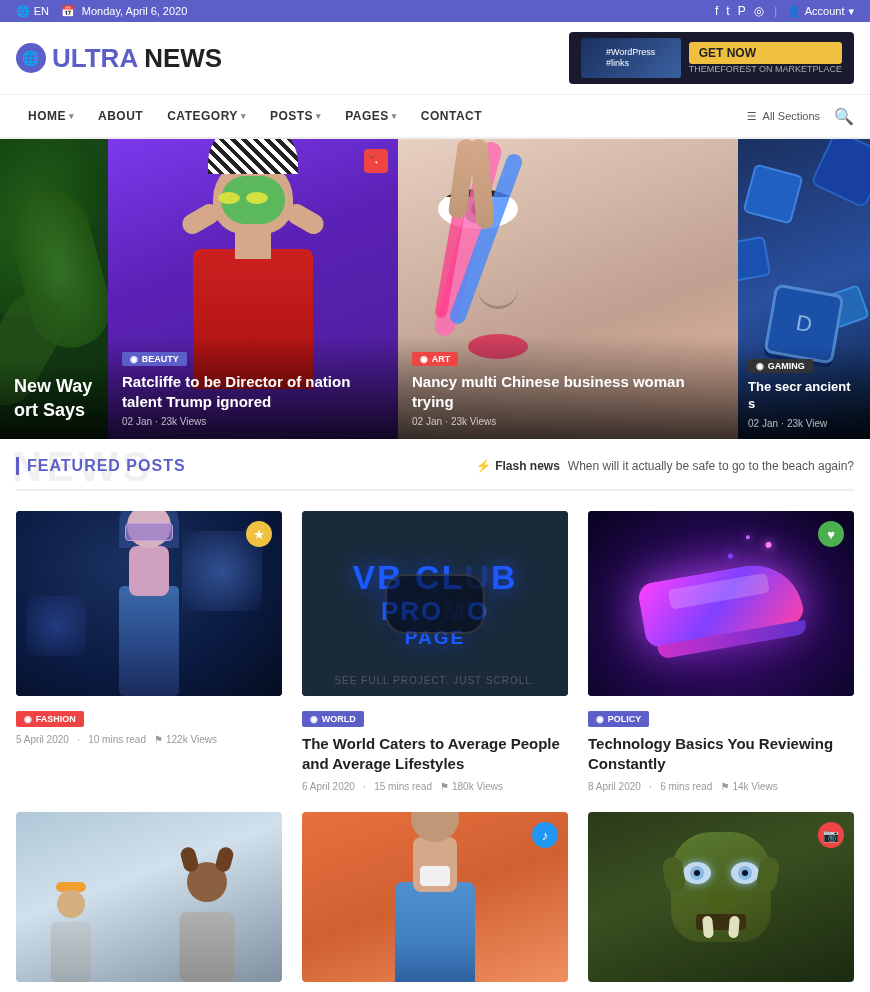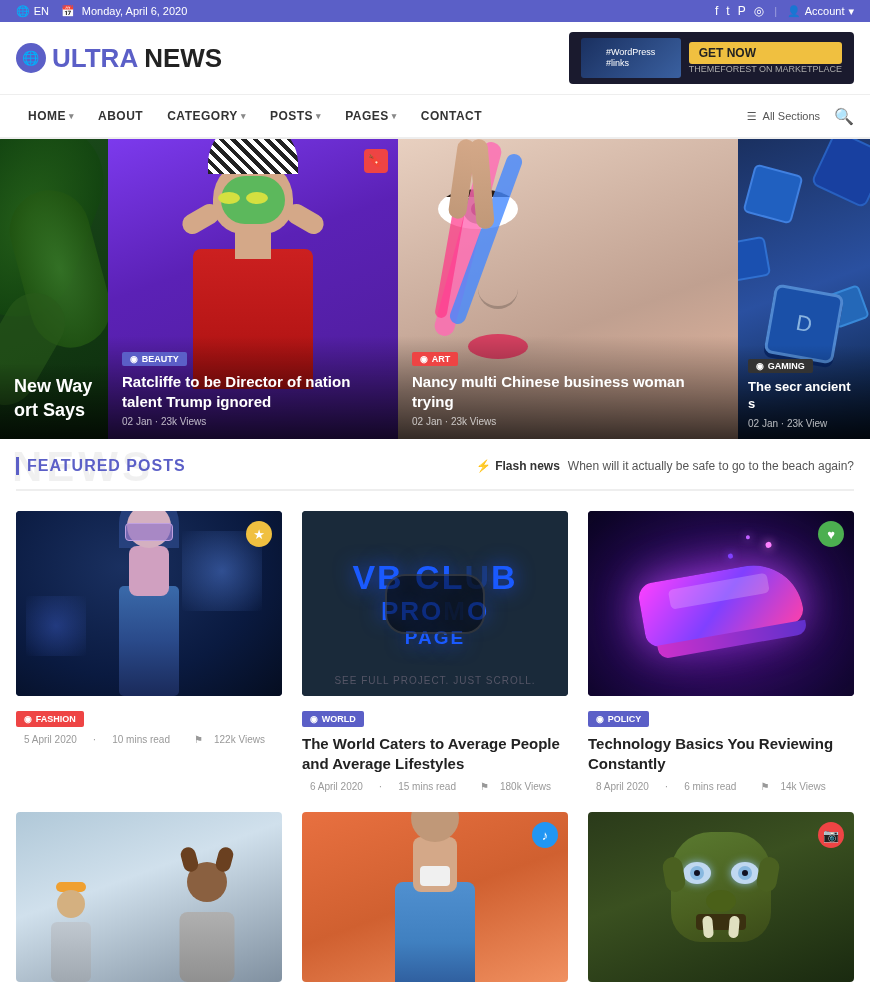--- a/index.html
+++ b/index.html
@@ -265,21 +265,21 @@
       line-height: 1.3;
       margin-bottom: 8px;
     }
     .card-meta {
       display: flex;
       align-items: center;
       gap: 8px;
       font-size: 10px;
       color: #999;
     }
-    .card-meta span { display: flex; align-items: center; gap: 3px; margin-left: 8px; }
+    .card-meta span { display: flex; align-items: center; gap: 3px; }
 
     
     .cards-grid-bottom {
       display: grid;
       grid-template-columns: repeat(3, 1fr);
       gap: 20px;
       margin-top: 20px;
     }
     .card-img-bottom {
       width: 100%;

